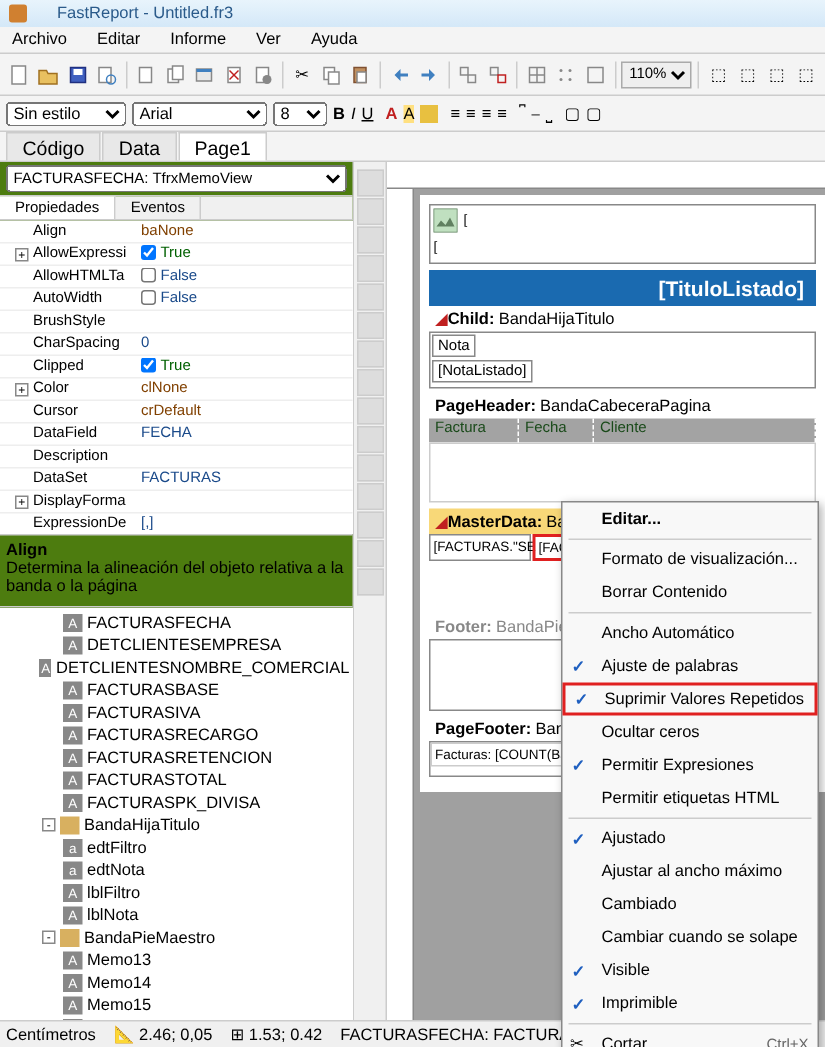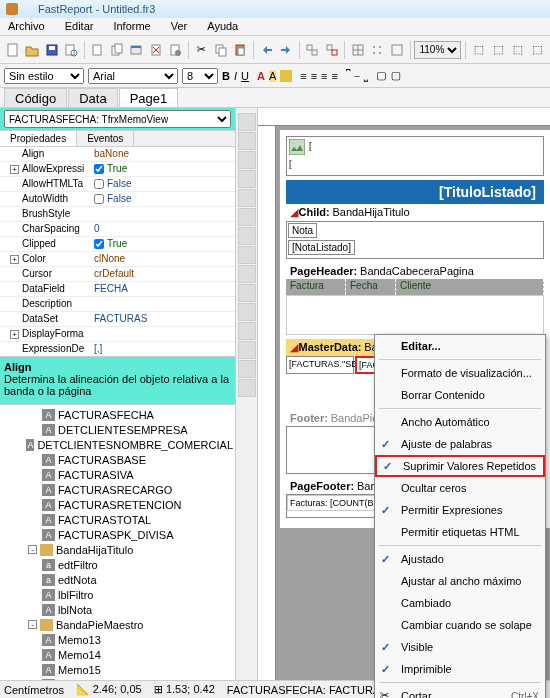--- a/index.html
+++ b/index.html
@@ -10,21 +10,21 @@
 .menubar span { padding: 2px 4px; cursor: default; }
 .toolbar { background: #f4f4f4; height: 28px; padding: 2px 4px; display: flex; align-items: center; gap: 2px; border-bottom: 1px solid #ccc; }
 .toolbar .btn { width: 20px; height: 20px; display: inline-flex; align-items: center; justify-content: center; border: 1px solid transparent; border-radius: 2px; }
 .toolbar .sep { width: 1px; height: 18px; background: #ccc; margin: 0 2px; }
 .toolbar select, .toolbar input { height: 18px; font-size: 10px; border: 1px solid #aaa; }
 .toolbar2 { background: #f4f4f4; height: 24px; padding: 2px 4px; display: flex; align-items: center; gap: 4px; border-bottom: 1px solid #ccc; }
 .tabs { background: #f4f4f4; height: 20px; padding: 0 4px; display: flex; gap: 1px; border-bottom: 1px solid #ccc; }
 .tabs .tab { padding: 2px 10px; background: #e8e8e8; border: 1px solid #ccc; border-bottom: none; font-size: 13px; }
 .tabs .tab.active { background: #fff; }
 .main { display: flex; height: 574px; }
-.left { width: 236px; background: #5eead4; border-right: 1px solid #ccc; display: flex; flex-direction: column; }
+.left { width: 236px; background: #4d7c0f; border-right: 1px solid #ccc; display: flex; flex-direction: column; }
 .objpath { padding: 2px 4px; border-bottom: 1px solid #ccc; display: flex; }
 .objpath select { flex: 1; height: 18px; font-size: 10px; }
 .proptabs { display: flex; background: #f0f0f0; border-bottom: 1px solid #ccc; }
 .proptabs .pt { padding: 2px 10px; font-size: 10px; border-right: 1px solid #ccc; }
 .proptabs .pt.active { background: #fff; }
 .propgrid { flex: 0 0 210px; overflow: auto; background: #fff; border-bottom: 1px solid #ccc; }
 .propgrid .row { display: flex; height: 15px; border-bottom: 1px solid #eee; }
 .propgrid .row .k { width: 90px; padding: 1px 4px 1px 22px; font-size: 10px; color: #000; position: relative; }
 .propgrid .row .exp { position: absolute; left: 10px; top: 3px; width: 9px; height: 9px; border: 1px solid #888; background: #fff; font-size: 8px; line-height: 7px; text-align: center; }
 .propgrid .row .v { flex: 1; padding: 1px 4px; font-size: 10px; color: #1a4a8a; }

